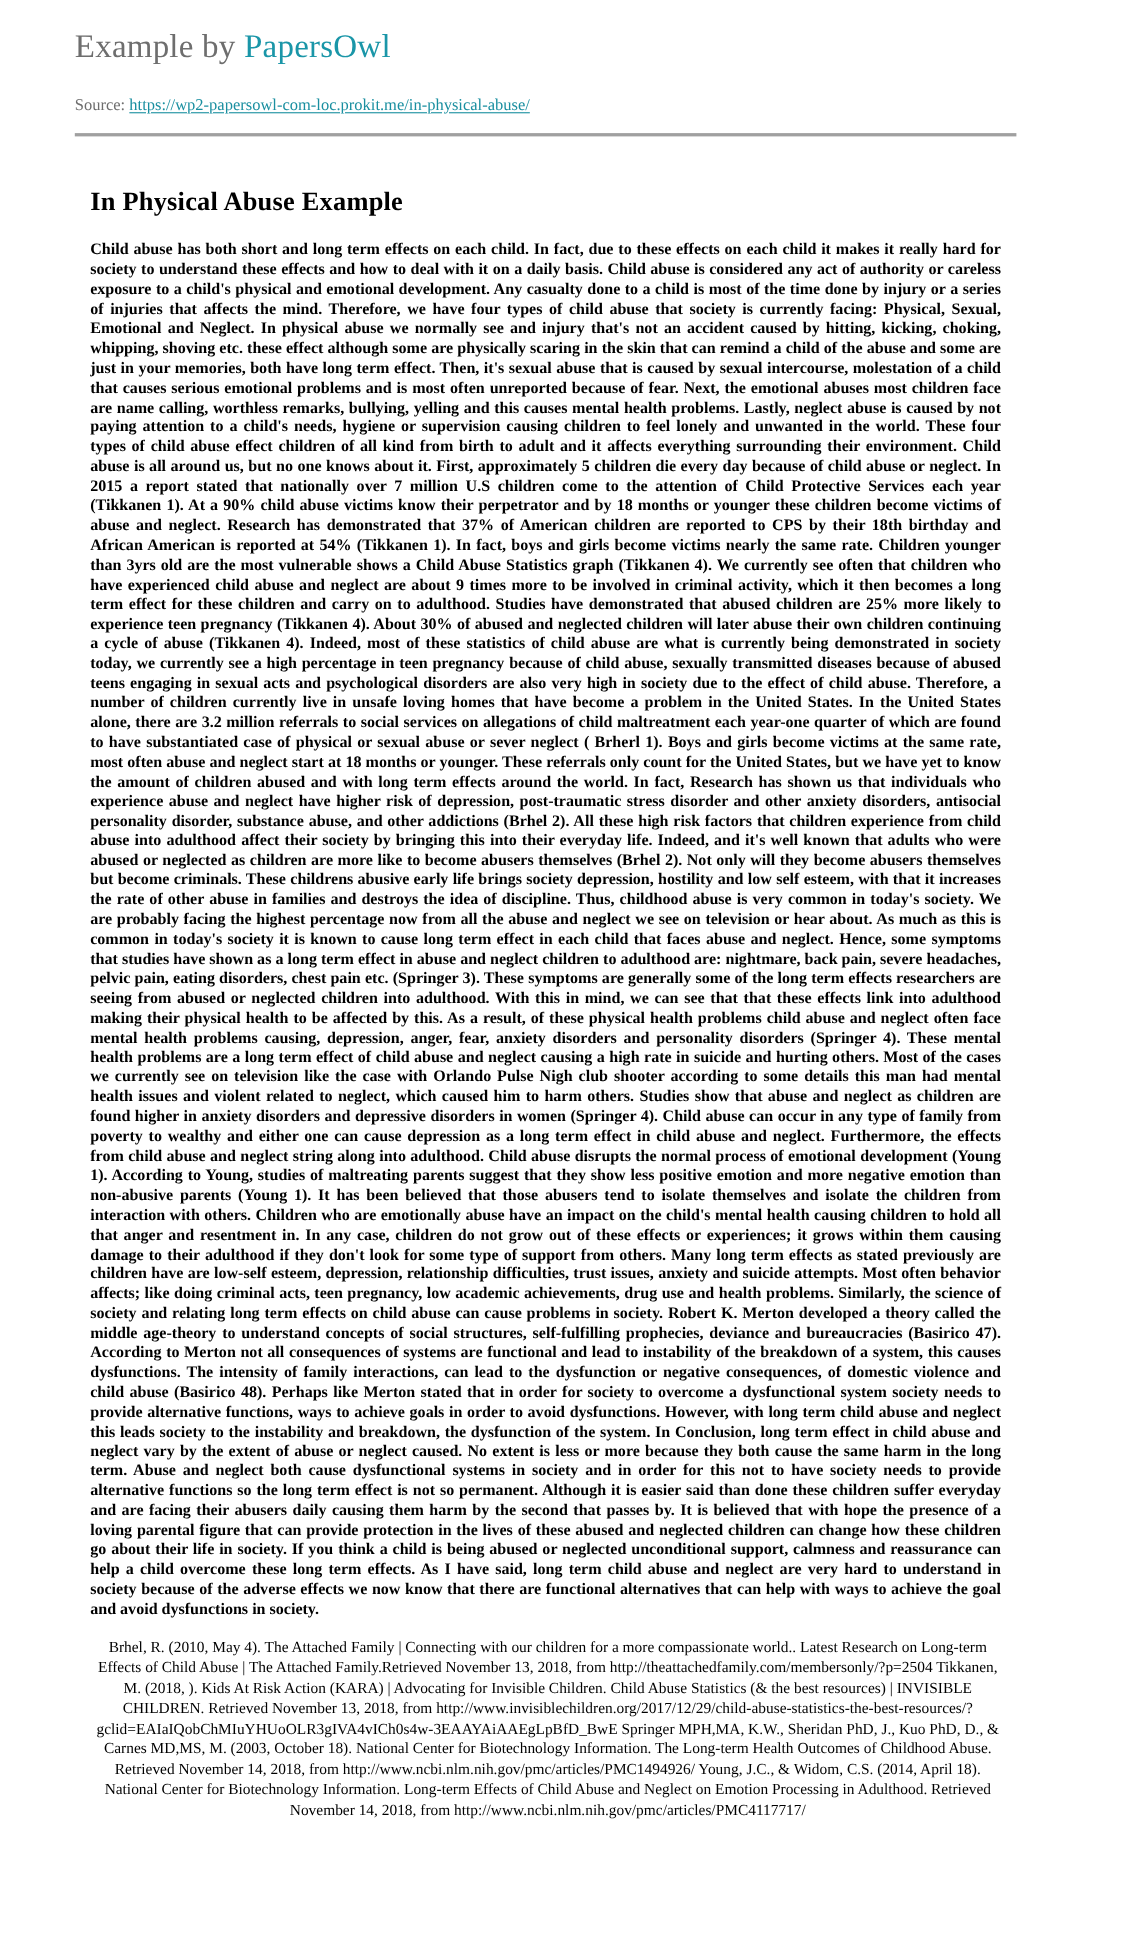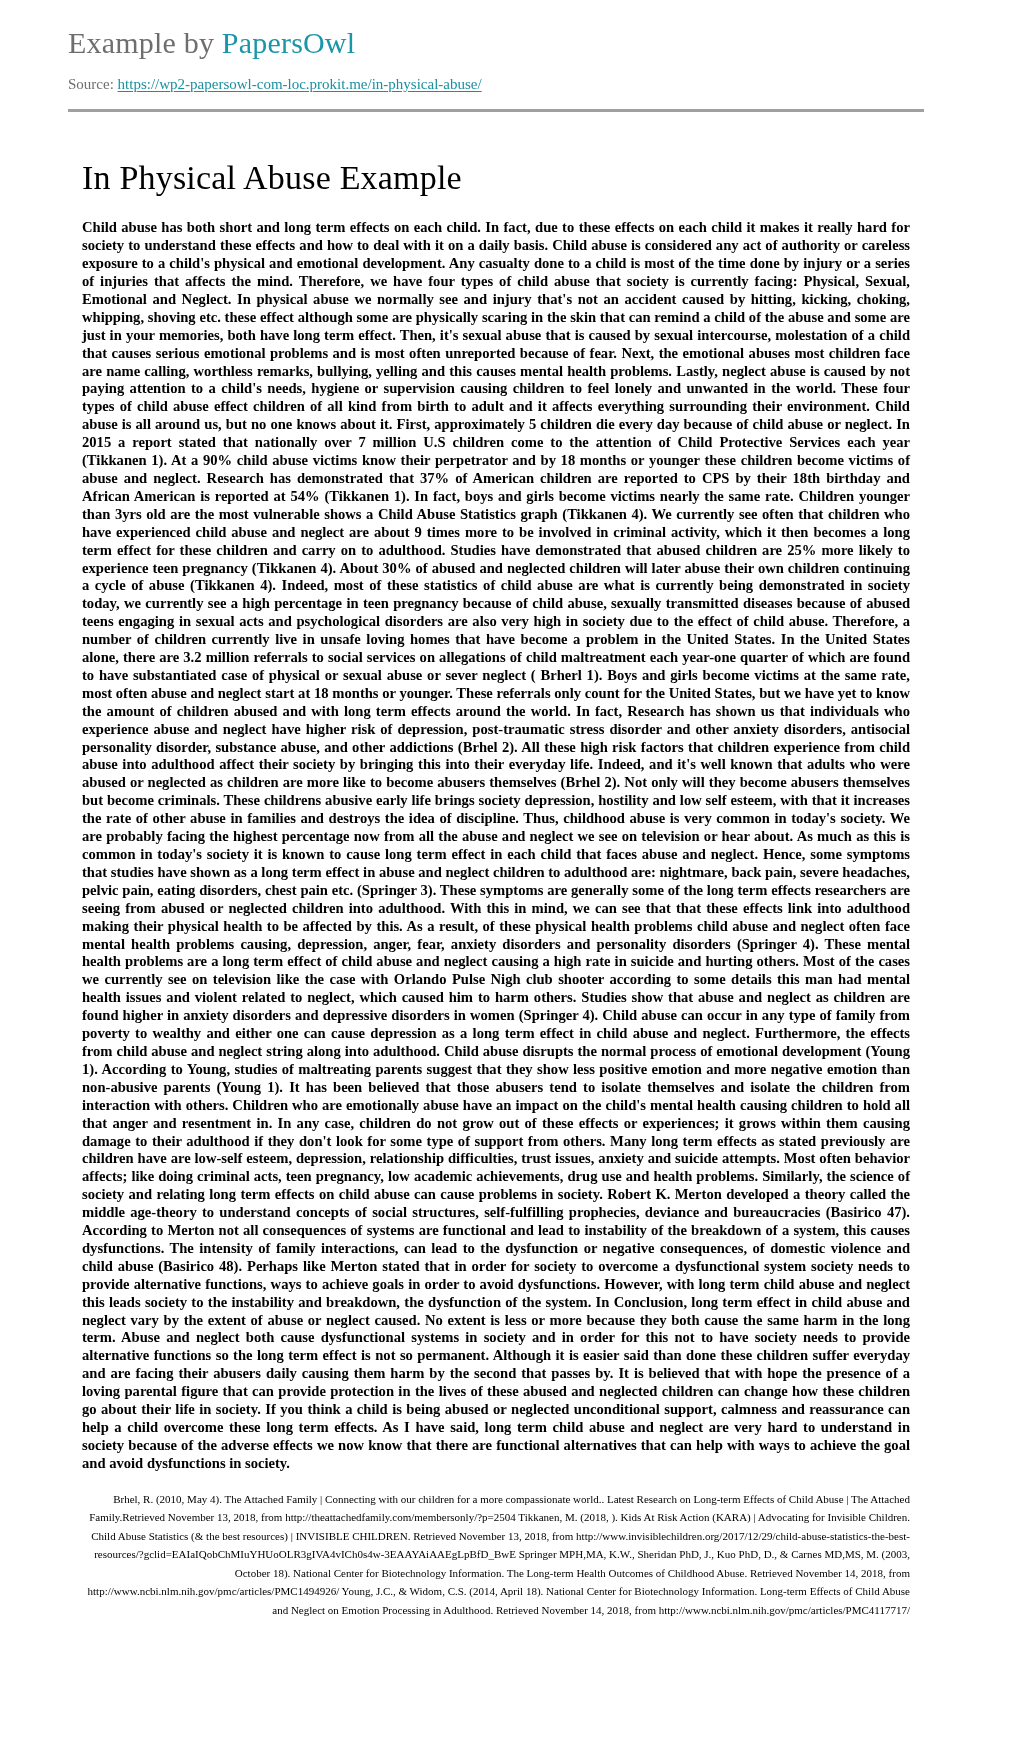--- a/index.html
+++ b/index.html
@@ -27,21 +27,21 @@
     line-height: 1.15;
     letter-spacing: 0.2px;
   }
   .brand-prefix {
     color: #6e6e6e;
   }
   .brand-name {
     color: #1a96a8;
   }
   .source-line {
-    margin-top: 15px;
+    margin-top: 27px;
     font-size: 15px;
     color: #6e6e6e;
   }
   .source-label {
     color: #6e6e6e;
   }
   .source-url {
     color: #1a8fa0;
     text-decoration: underline;
     text-underline-offset: 2px;
@@ -51,44 +51,44 @@
     margin-top: 16px;
     height: 3px;
     background: #a0a0a0;
     width: 100%;
   }
   
   .doc-body {
     padding: 0 14px;
   }
   h1.doc-title {
-    font-size: 34px;
-    font-weight: normal;
+    font-size: 24px;
+    font-weight: bold;
     margin: 46px 0 0 0;
     line-height: 1.2;
     letter-spacing: 0.2px;
   }
   p.doc-para {
     font-size: 14.6px;
     line-height: 17.9px;
     text-align: justify;
     margin: 21px 0 0 0;
     hyphens: none;
     font-weight: bold;
   }
   h2.section-heading {
     font-size: 16.5px;
     font-weight: bold;
     margin: 30px 0 0 0;
   }
   p.reference-block {
-    font-size: 11px;
+    font-size: 14px;
     line-height: 18.5px;
     margin: 17px 0 0 4px;
-    text-align: right;
+    text-align: center;
     word-break: break-word;
   }
   .pad-bottom {
     height: 26px;
   }
 </style>
 </head>
 <body>
 
 <div class="page">

